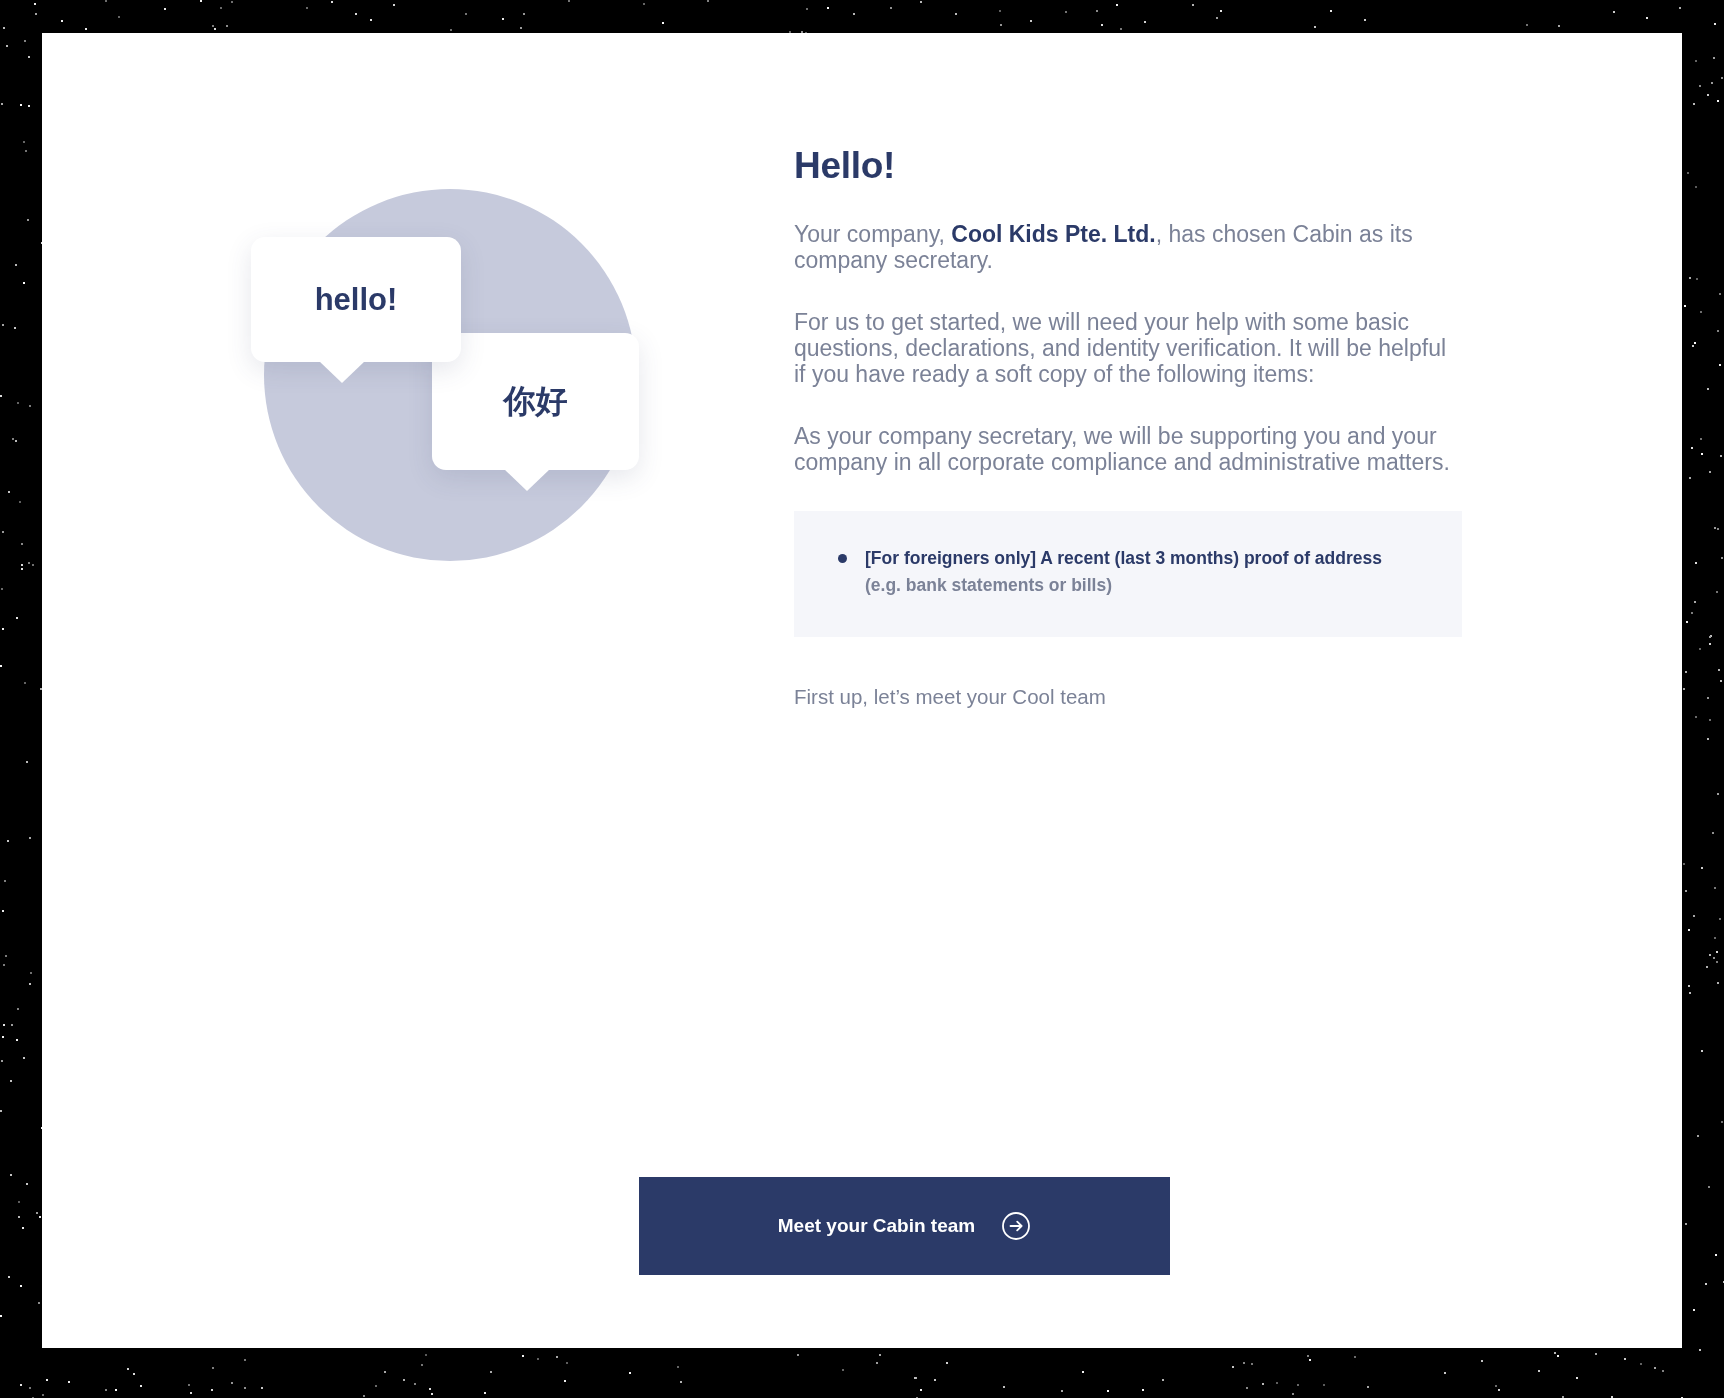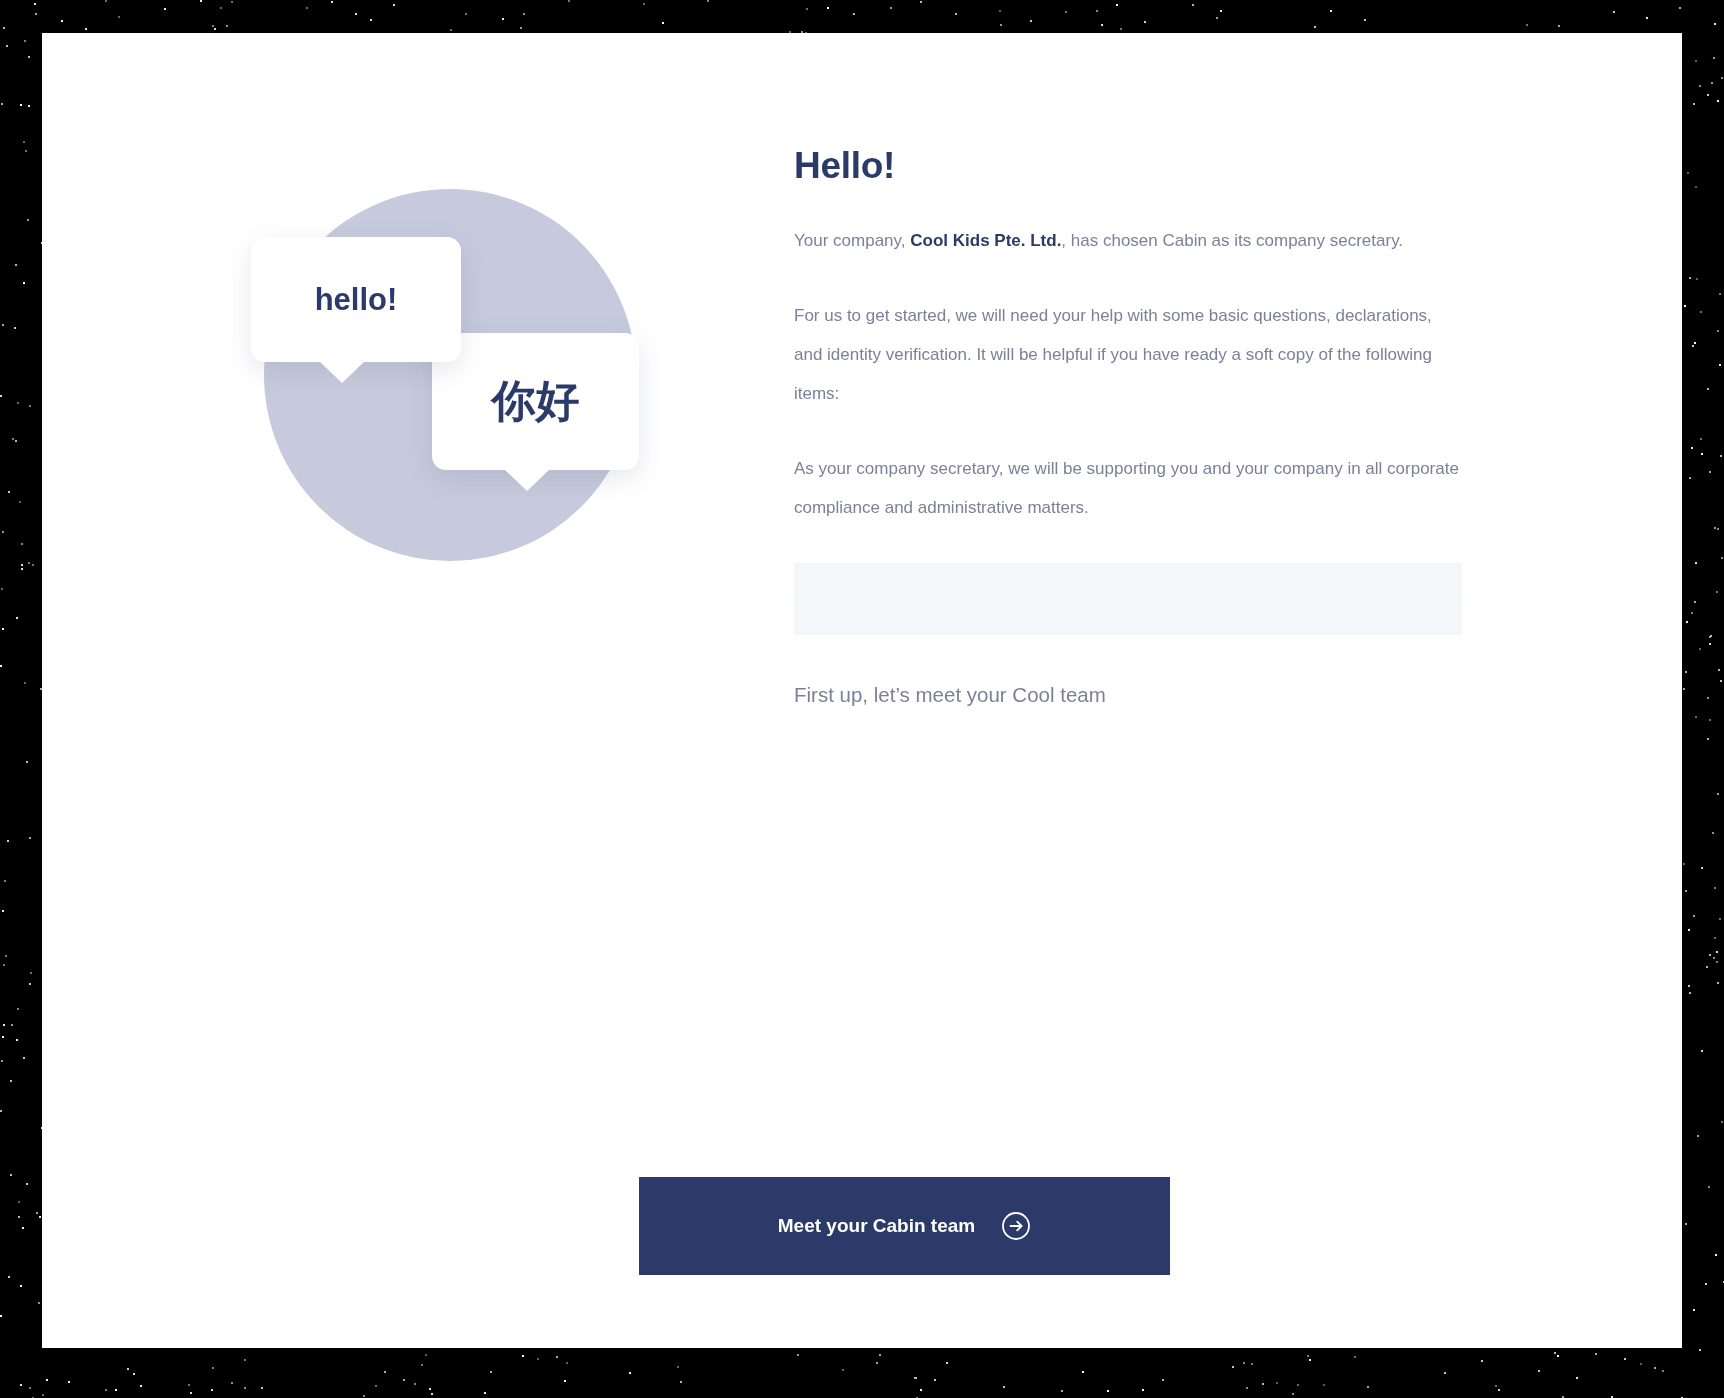--- a/index.html
+++ b/index.html
@@ -78,21 +78,21 @@
   #bubble-hello {
     left: 41px; top: 84px;
     width: 210px; height: 125px;
     font-size: 31px;
     z-index: 4;
   }
   #bubble-hello .tail { left: 68px; }
   #bubble-chinese {
     left: 222px; top: 180px;
     width: 207px; height: 137px;
-    font-size: 44px;
+    font-size: 32px;
     z-index: 2;
   }
   #bubble-chinese .tail { left: 72px; }
   #bubble-selamat {
     left: 113px; top: 290px;
     width: 157px; height: 105px;
     font-size: 21px;
     z-index: 5;
   }
   #bubble-selamat .tail { left: 52px; border-left-width: 17px; border-right-width: 17px; border-top-width: 18px; }
@@ -105,22 +105,22 @@
     width: 668px;
   }
   #page-title {
     font-size: 37px;
     font-weight: bold;
     color: #2b3a68;
     letter-spacing: -0.3px;
     margin-bottom: 34px;
   }
   .para {
-    font-size: 17px;
-    line-height: 39px;
+    font-size: 23px;
+    line-height: 26px;
     color: #7b8297;
     margin-bottom: 36px;
   }
   .para .strong {
     color: #2b3a68;
     font-weight: bold;
   }
 
   #requirements-box {
     background: #f5f6fa;
@@ -491,20 +491,24 @@
     <p class="para"><span>Your company, </span><span class="strong">Cool Kids Pte. Ltd.</span><span>, has chosen Cabin as its company secretary.</span></p>
 
     <p class="para">For us to get started, we will need your help with some basic questions, declarations, and identity verification. It will be helpful if you have ready a soft copy of the following items:</p>
 
     <p class="para">As your company secretary, we will be supporting you and your company in all corporate compliance and administrative matters.</p>
 
     <div id="requirements-box">
 
 
 
+      <div class="req-item">
+        <span class="req-dot"></span>
+        <span class="req-text"><span class="b">[For foreigners only] A recent (last 3 months) proof of address</span><span class="n"> (e.g. bank statements or bills)</span></span>
+      </div>
 
     </div>
 
     <p id="closing-line">First up, let’s meet your Cool team</p>
   </div>
 
   <button id="cta-button">
     <span id="cta-label">Meet your Cabin team</span>
     <span id="cta-arrow-icon">
       <svg width="30" height="30" viewBox="0 0 30 30" fill="none">

